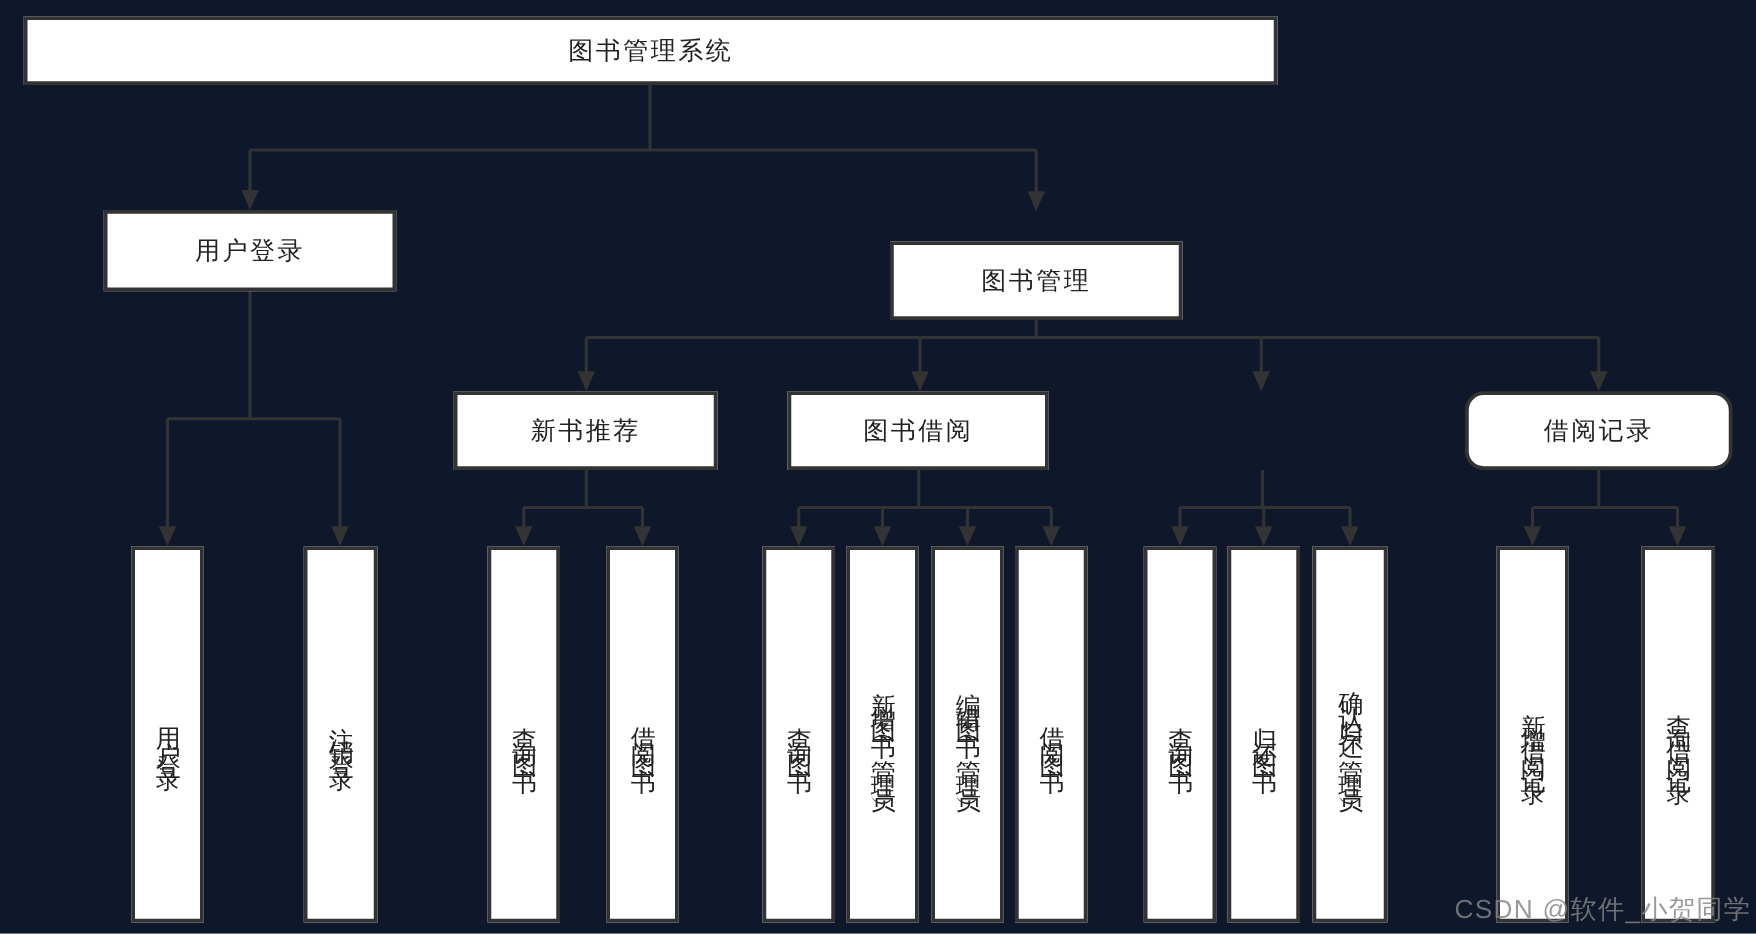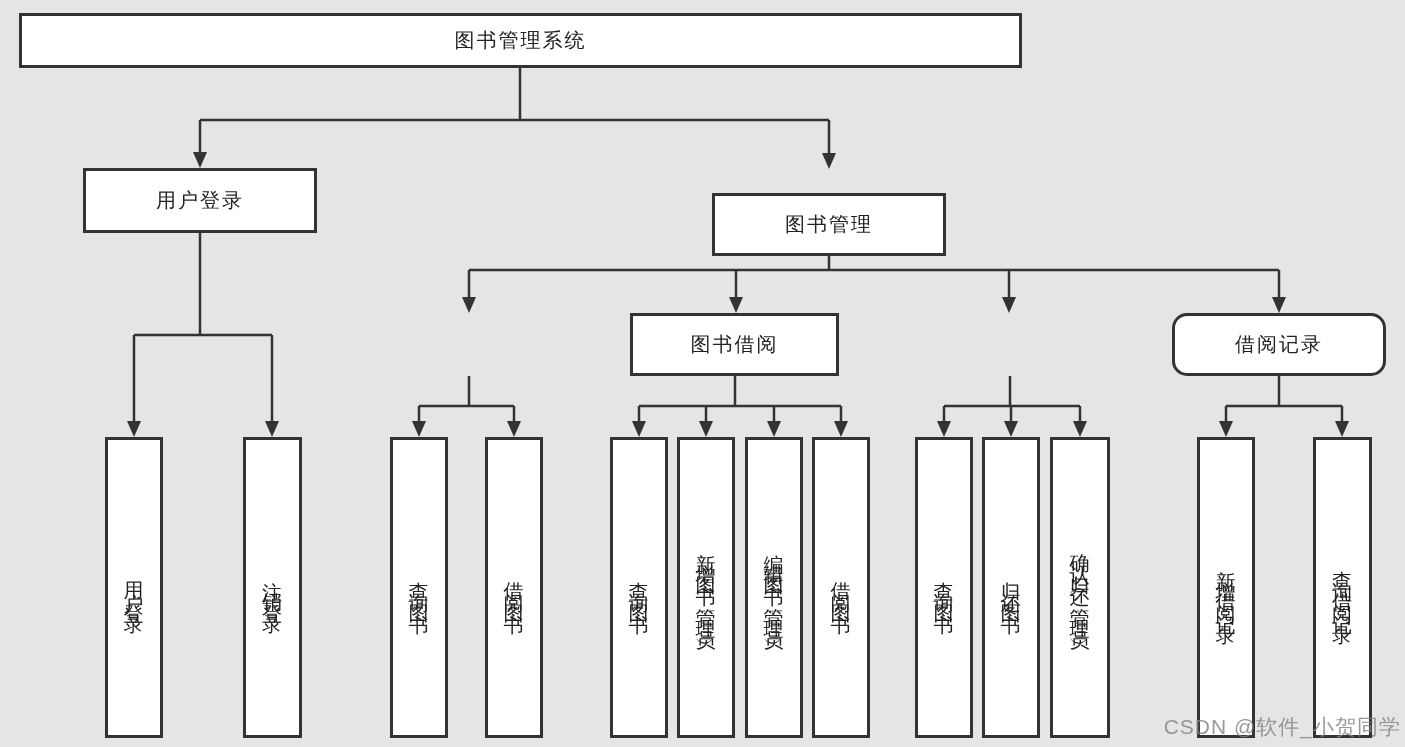--- a/index.html
+++ b/index.html
@@ -5,21 +5,21 @@
   html, body {
     margin: 0;
     padding: 0;
     background: #ffffff;
     font-family: "Liberation Sans", sans-serif;
   }
   #stage {
     position: relative;
     width: 1405px;
     height: 747px;
-    background: #e5e5e5;
+    background: #0f172a;
     overflow: hidden;
   }
   #connectors {
     position: absolute;
     left: 0;
     top: 0;
     width: 1405px;
     height: 747px;
     z-index: 1;
   }
@@ -145,20 +145,23 @@
     <span>图书管理系统</span>
   </div>
 
   <div class="node hnode" style="left:83px; top:168px; width:234px; height:65px;">
     <span>用户登录</span>
   </div>
   <div class="node hnode" style="left:712px; top:169px; width:234px; height:63px;margin-top:24px;">
     <span>图书管理</span>
   </div>
 
+  <div class="node hnode" style="left:363px; top:313px; width:211px; height:63px;">
+    <span>新书推荐</span>
+  </div>
   <div class="node hnode" style="left:630px; top:313px; width:209px; height:63px;">
     <span>图书借阅</span>
   </div>
   <div class="node hnode" style="left:1172px; top:313px; width:214px; height:63px;border-radius:15px;">
     <span>借阅记录</span>
   </div>
 
   <div class="node leaf" style="left:105px;">
     <span class="vtext">用户登录</span>
   </div>

